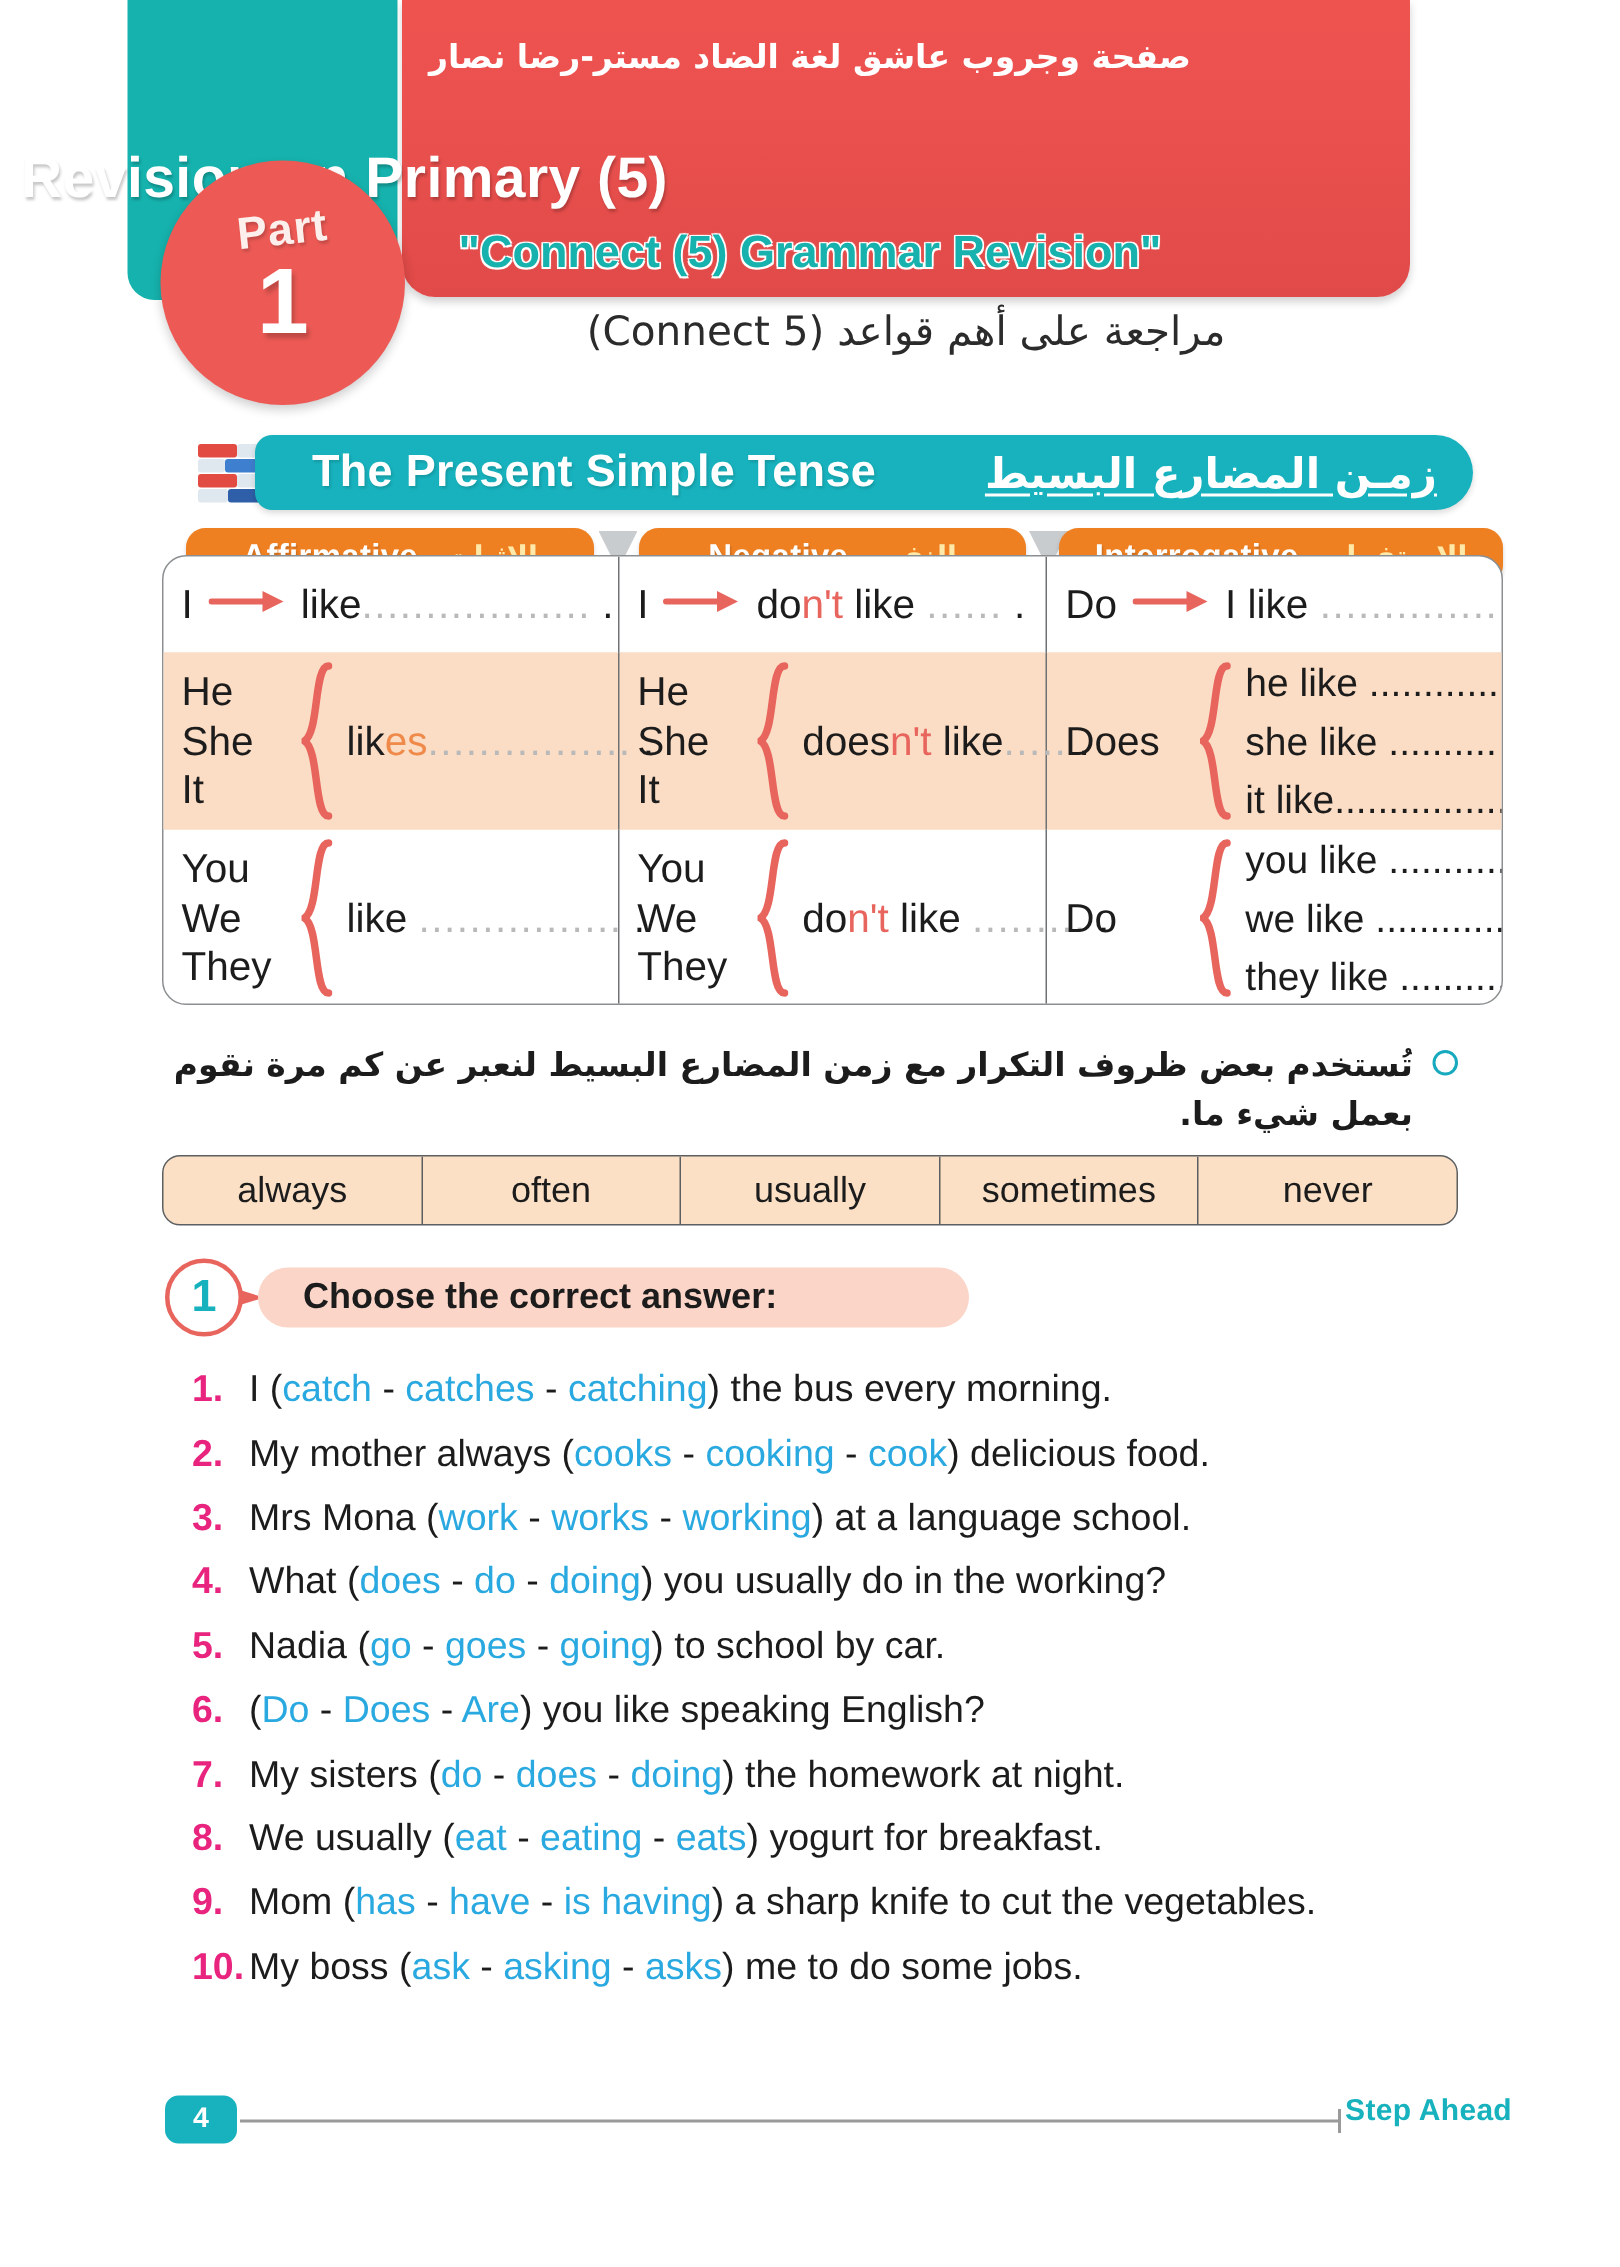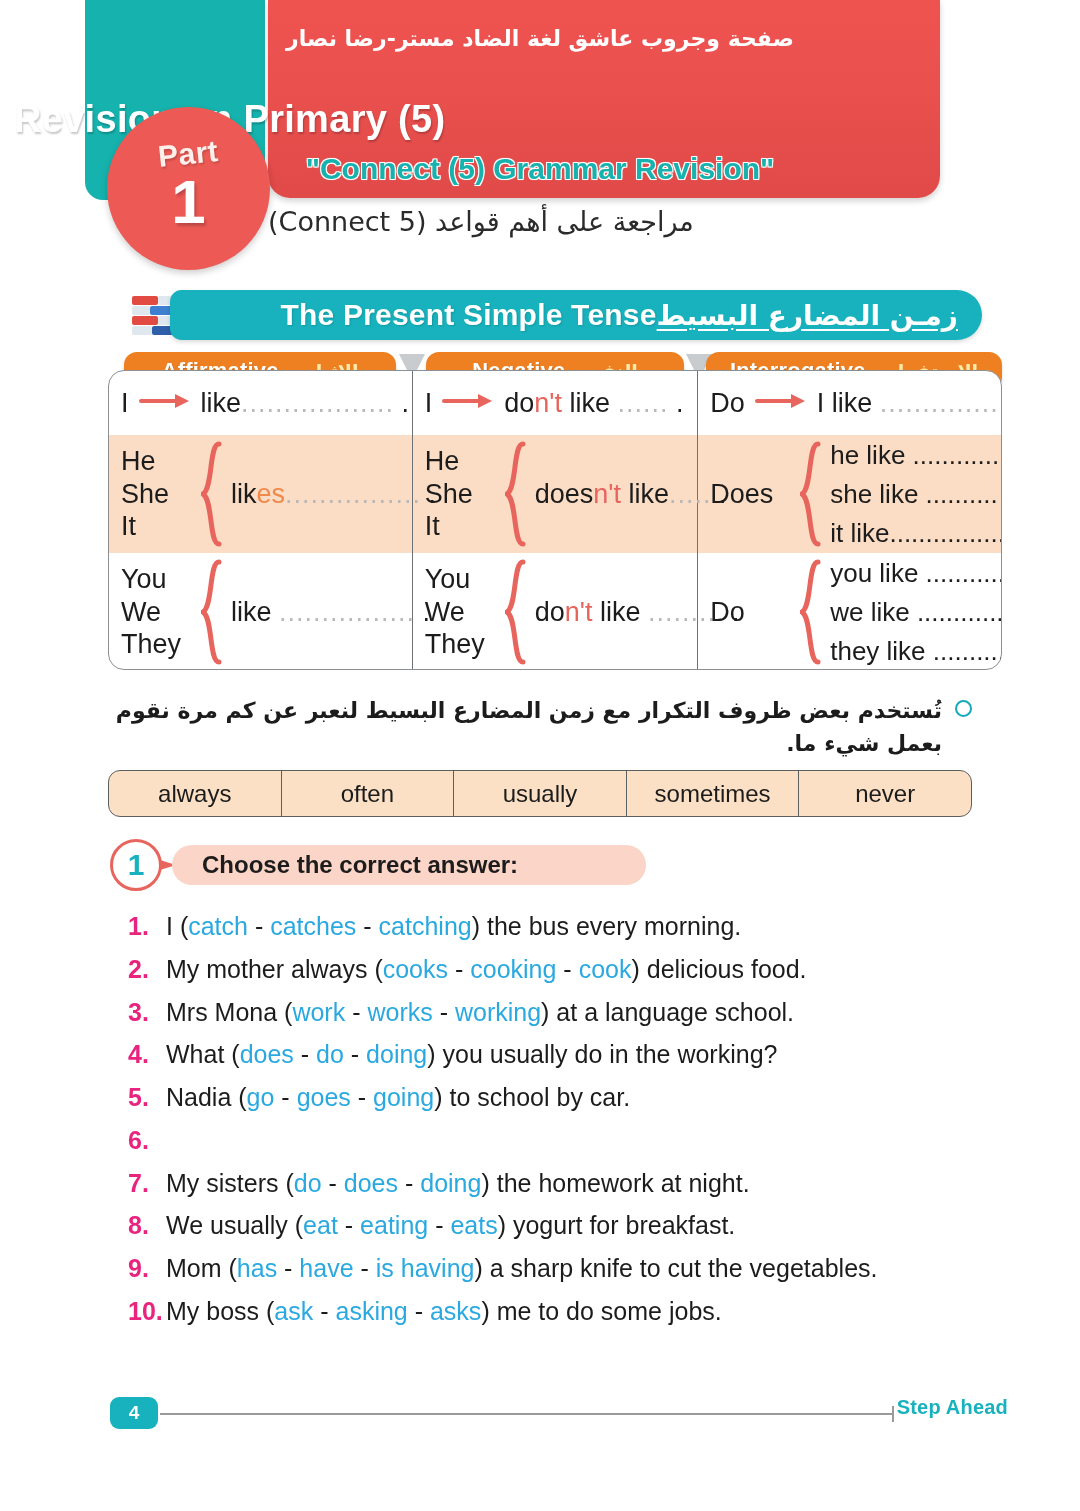--- a/index.html
+++ b/index.html
@@ -47,32 +47,32 @@
   .part-word {
     color:#fdf0ec; font-size:30px; font-weight:bold; line-height:1;
     transform: rotate(-6deg); margin-top:-6px; letter-spacing:.5px;
     text-shadow: 1px 2px 2px rgba(0,0,0,.18);
   }
   .part-num {
     color:#ffffff; font-size:62px; font-weight:bold; line-height:1; margin-top:2px;
     text-shadow: 2px 3px 3px rgba(0,0,0,.2);
   }
   .arabic-lead {
-    position:absolute; left:268px; top:206px; width:672px; text-align:left;
+    position:absolute; left:268px; top:206px; width:672px; text-align:center;
     color:#2b2b2b; font-size:27px; direction:rtl; font-family:"DejaVu Sans", sans-serif;
   }
 
   
   .tense-row { position:relative; margin:4px 0 0 0; height:60px; }
   .books-icon { position:absolute; left:128px; top:8px; width:52px; height:46px; }
   .tense-banner {
     position:absolute; left:170px; top:4px; width:812px; height:50px;
     background:#17b2bd; border-radius:12px 26px 26px 12px;
     box-shadow:0 2px 4px rgba(0,0,0,.15);
-    display:flex; align-items:center; justify-content:flex-end;
+    display:flex; align-items:center; justify-content:space-between;
     padding: 0 24px 0 38px;
   }
   .tense-en { color:#fff; font-size:30px; font-weight:bold; letter-spacing:.2px;
     text-shadow:1px 1px 2px rgba(0,0,0,.15); }
   .tense-ar { color:#fff; font-size:28px; font-weight:bold; direction:rtl;
     font-family:"DejaVu Sans", sans-serif; text-decoration: underline; text-underline-offset:4px; }
 
   
   .grammar-wrap { position:relative; margin-top:6px; height:330px; }
   .tabs { position:relative; height:40px; }
@@ -420,20 +420,21 @@
       <div class="q">
         <span class="num">4.</span>
         <span class="body"><span>What (</span><span class="opt">does</span><span class="dash"> - </span><span class="opt">do</span><span class="dash"> - </span><span class="opt">doing</span><span>) you usually do in the working?</span></span>
       </div>
       <div class="q">
         <span class="num">5.</span>
         <span class="body"><span>Nadia (</span><span class="opt">go</span><span class="dash"> - </span><span class="opt">goes</span><span class="dash"> - </span><span class="opt">going</span><span>) to school by car.</span></span>
       </div>
       <div class="q">
         <span class="num">6.</span>
+        <span class="body"><span>(</span><span class="opt">Do</span><span class="dash"> - </span><span class="opt">Does</span><span class="dash"> - </span><span class="opt">Are</span><span>) you like speaking English?</span></span>
       </div>
       <div class="q">
         <span class="num">7.</span>
         <span class="body"><span>My sisters (</span><span class="opt">do</span><span class="dash"> - </span><span class="opt">does</span><span class="dash"> - </span><span class="opt">doing</span><span>) the homework at night.</span></span>
       </div>
       <div class="q">
         <span class="num">8.</span>
         <span class="body"><span>We usually (</span><span class="opt">eat</span><span class="dash"> - </span><span class="opt">eating</span><span class="dash"> - </span><span class="opt">eats</span><span>) yogurt for breakfast.</span></span>
       </div>
       <div class="q">

